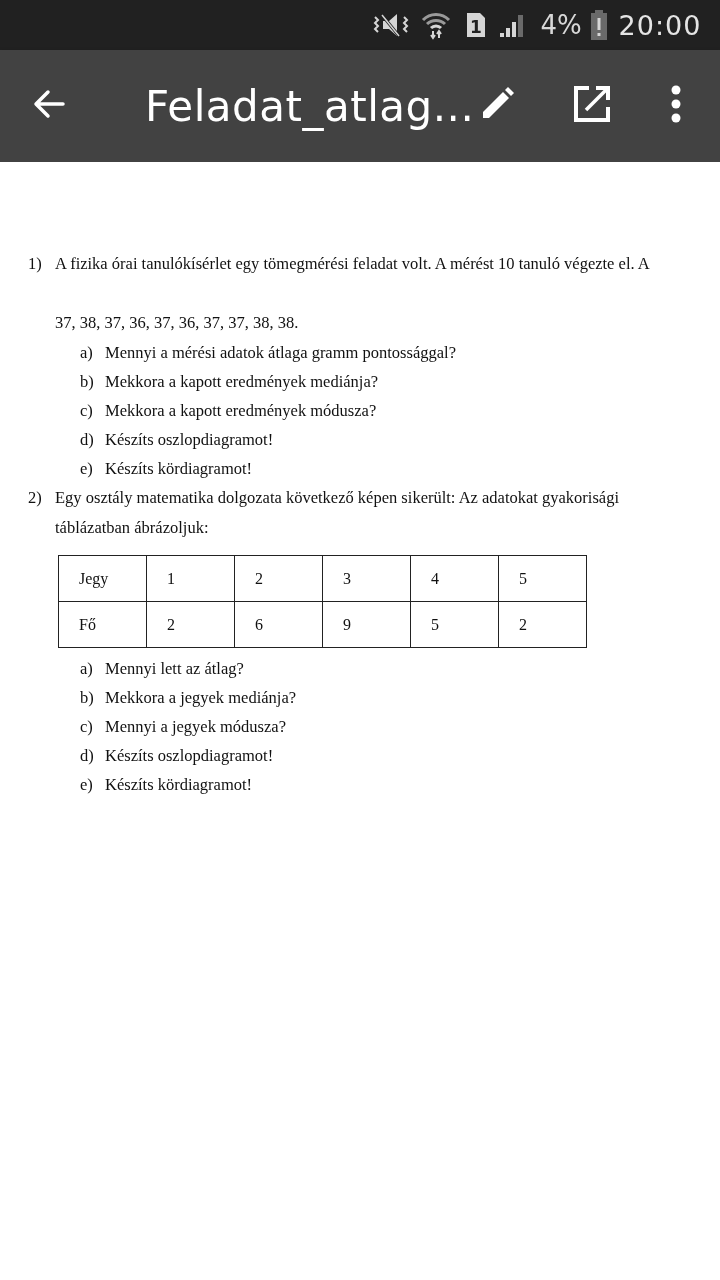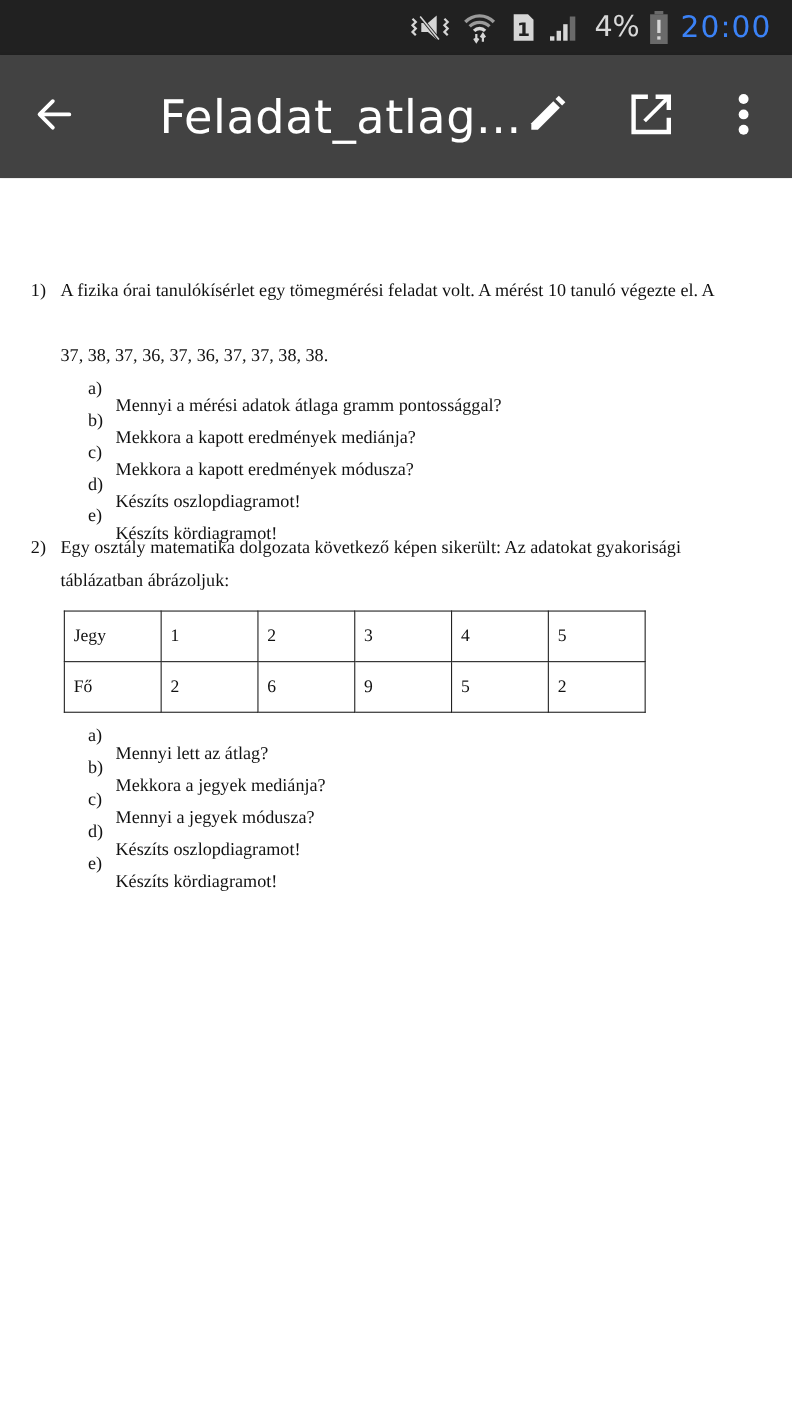--- a/index.html
+++ b/index.html
@@ -1,30 +1,30 @@
 <!DOCTYPE html>
 <html><head>
 <meta charset="utf-8">
 <style>
   html, body { margin:0; padding:0; }
   body { width:720px; height:1280px; background:#fff; overflow:hidden; position:relative; font-family:"Liberation Sans", sans-serif; }
   .statusbar { position:absolute; left:0; top:0; width:720px; height:50px; background:#212121; color:#d6d6d6; }
   .sb-item { position:absolute; top:0; height:50px; display:flex; align-items:center; justify-content:center; }
-  .sb-time { font-family:"DejaVu Sans", sans-serif; font-size:27px; color:#3b82f6; letter-spacing:1px; }
+  .sb-time { font-family:"DejaVu Sans", sans-serif; font-size:27px; color:#e5e5e5; letter-spacing:1px; }
   .sb-pct { font-family:"DejaVu Sans", sans-serif; font-size:26px; color:#d8d8d8; }
   .toolbar { position:absolute; left:0; top:50px; width:720px; height:112px; background:#424242; box-shadow:0 2px 4px rgba(0,0,0,0.35); }
   .tb-btn { position:absolute; top:0; height:112px; display:flex; align-items:center; justify-content:center; cursor:pointer; }
   .tb-title { position:absolute; left:145px; top:0; height:112px; display:flex; align-items:center; color:#fff; font-family:"DejaVu Sans", sans-serif; font-size:42px; letter-spacing:0.5px; }
   .doc { position:absolute; left:0; top:162px; width:720px; height:1118px; background:#fff; }
   .doctext { font-family:"Liberation Serif", serif; font-size:16.5px; color:#111; position:absolute; white-space:nowrap; }
   .num { position:absolute; left:28px; }
   .sub-label { position:absolute; left:80px; }
-  .sub-text { position:absolute; left:105px;margin-top:16px; }
+  .sub-text { position:absolute; left:105px; }
   table.freq { position:absolute; left:58px; top:393px; border-collapse:collapse; font-family:"Liberation Serif", serif; font-size:16px; color:#111; }
-  table.freq td { border:1px solid #222; width:88px; height:46px; padding:0 0 0 8px; vertical-align:middle; box-sizing:border-box; }
+  table.freq td { border:1px solid #222; width:88px; height:46px; padding:0 0 0 20px; vertical-align:middle; box-sizing:border-box; }
 </style>
 </head>
 <body>
 
 <div class="statusbar">
   <span class="sb-item" style="left:370px;width:42px;">
     <svg width="40" height="28" viewBox="0 0 40 28">
       <path d="M4 6 l3 3 -3 3 3 3 -3 3 3 3" stroke="#d6d6d6" stroke-width="2" fill="none"></path>
       <path d="M12 10 h6 l8 -7 v22 l-8 -7 h-6z" fill="#d6d6d6"></path>
       <line x1="11" y1="4" x2="28" y2="25" stroke="#212121" stroke-width="3"></line>

